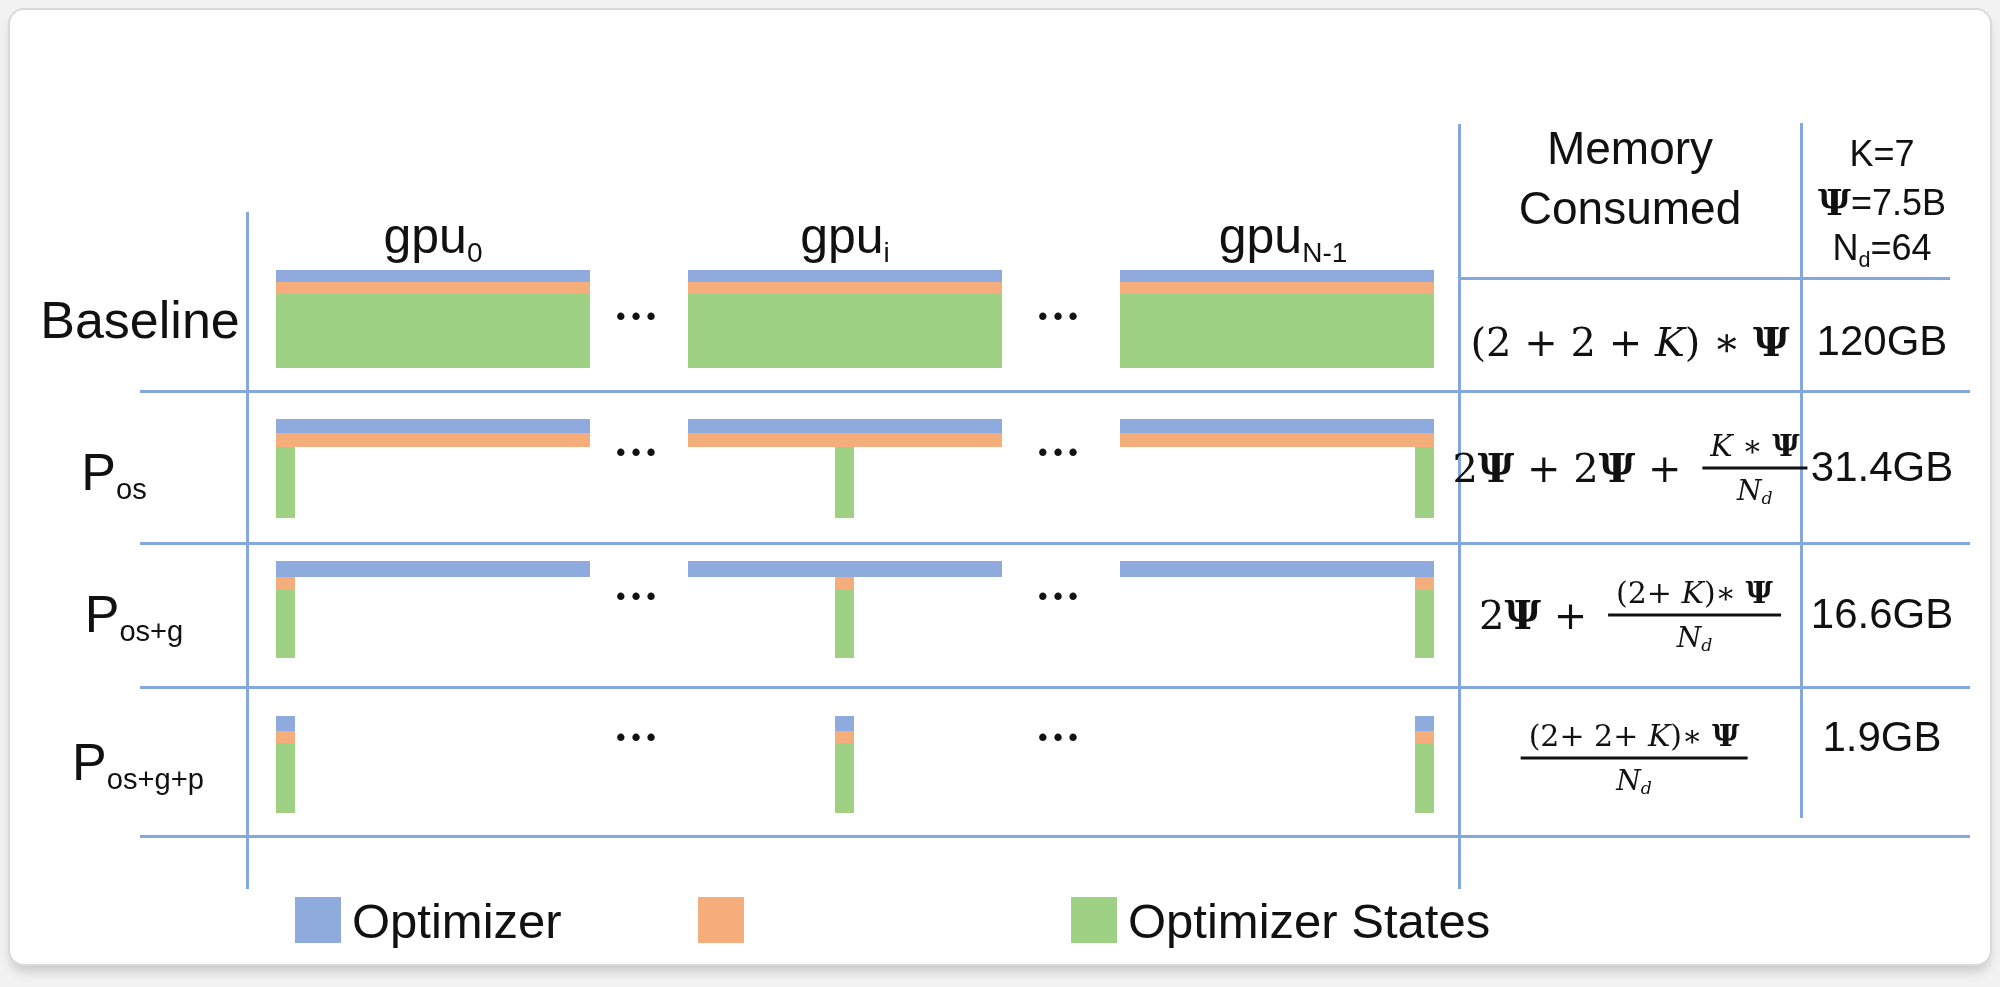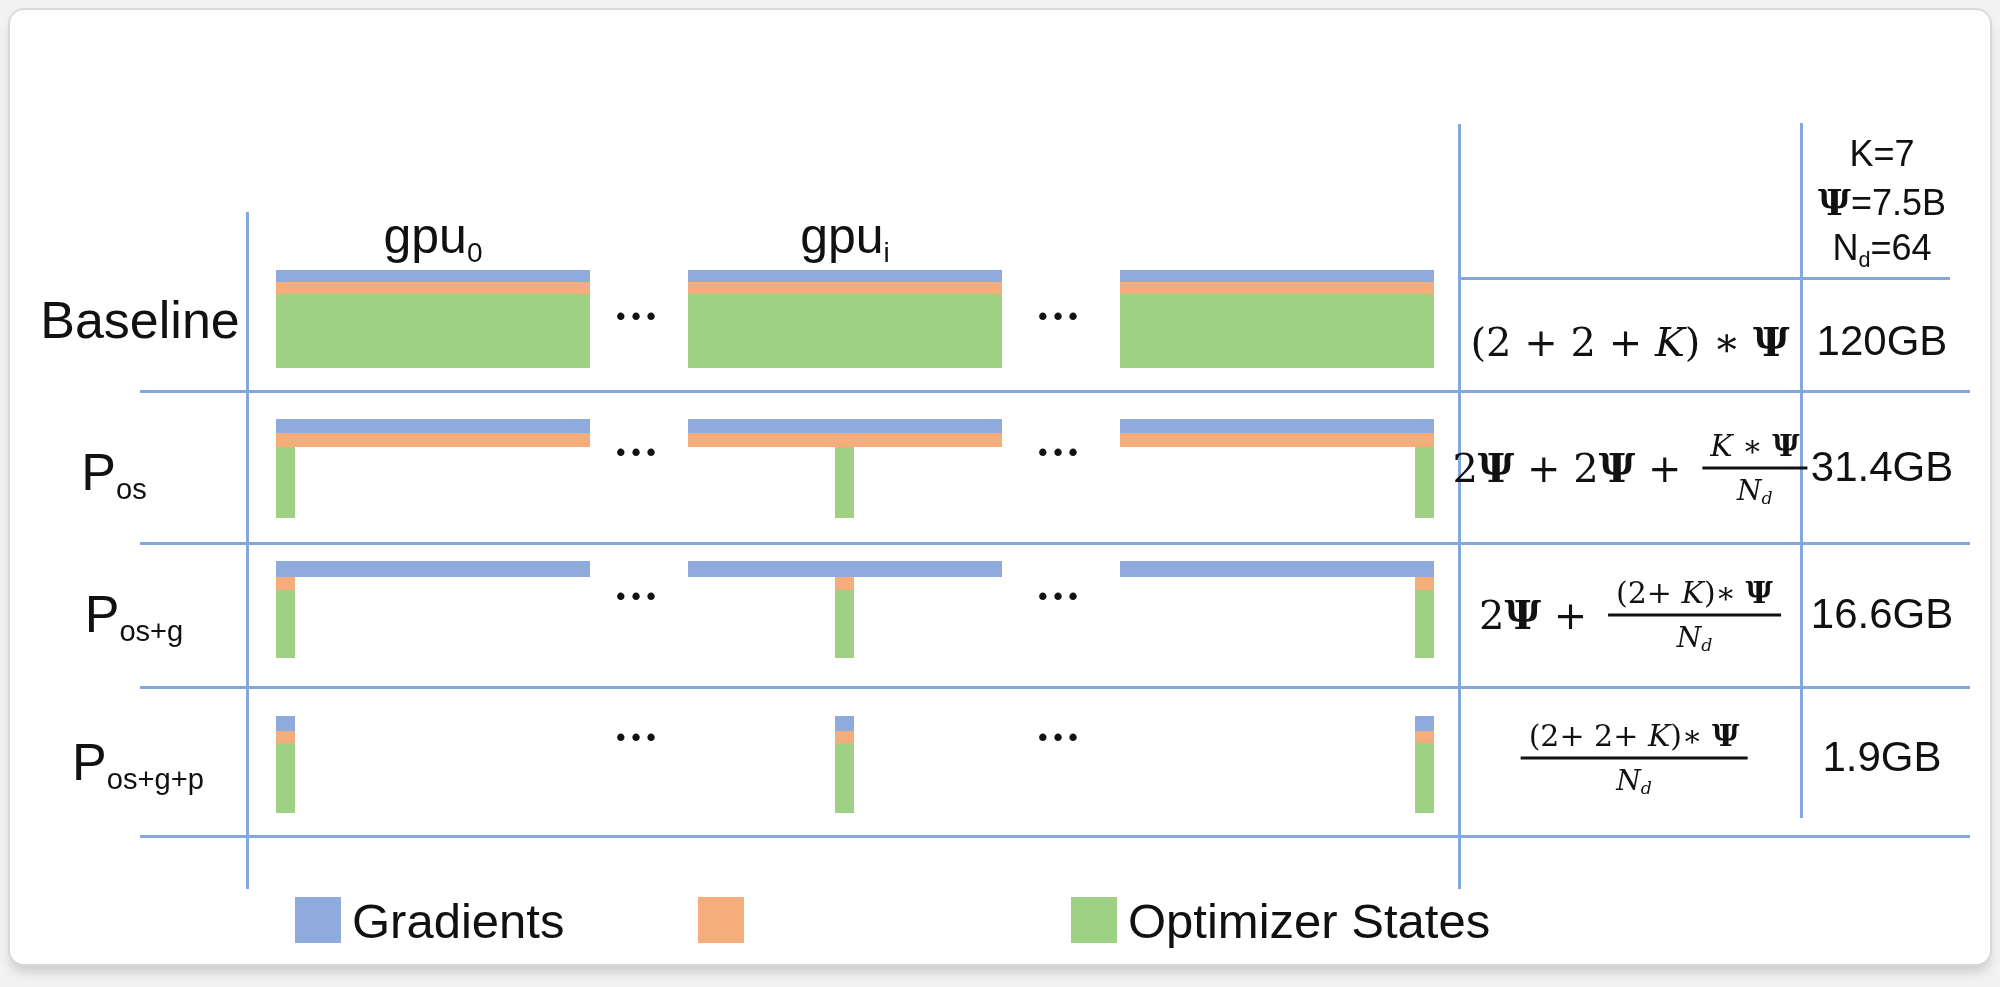--- a/index.html
+++ b/index.html
@@ -106,54 +106,61 @@
   <div class="hline" style="left:140px;top:542px;width:1830px"></div>
   <div class="hline" style="left:140px;top:686px;width:1830px"></div>
   <div class="hline" style="left:140px;top:835px;width:1830px"></div>
 
   <div class="gpu-label" style="left:433px;top:238px">
     <span>gpu</span><span class="sub">0</span>
   </div>
   <div class="gpu-label" style="left:845px;top:238px">
     <span>gpu</span><span class="sub">i</span>
   </div>
+  <div class="gpu-label" style="left:1283px;top:238px">
+    <span>gpu</span><span class="sub">N-1</span>
+  </div>
 
   <div class="row-label" style="left:140px;top:322px">
     <span>Baseline</span><span class="sub"></span>
   </div>
   <div class="row-label" style="left:114px;top:474px">
     <span>P</span><span class="sub">os</span>
   </div>
   <div class="row-label" style="left:134px;top:616px">
     <span>P</span><span class="sub">os+g</span>
   </div>
   <div class="row-label" style="left:138px;top:764px">
     <span>P</span><span class="sub">os+g+p</span>
   </div>
 
+  <div class="mem-header">
+    <div>Memory</div>
+    <div>Consumed</div>
+  </div>
 
   <div class="const-line" style="top:154px">
     <span>K=7</span>
   </div>
   <div class="const-line" style="top:202px">
     <span class="psi-b">Ψ</span><span>=7.5B</span>
   </div>
   <div class="const-line" style="top:250px">
     <span>N</span><span class="sub-sm">d</span><span>=64</span>
   </div>
 
   <div class="formula" style="left:1630px;top:341px"><span class="tk-n">(2 + 2 + </span><span class="tk-i">K</span><span class="tk-n">) ∗ </span><span class="tk-b">Ψ</span></div>
   <div class="formula" style="left:1630px;top:467px"><span class="tk-n">2</span><span class="tk-b">Ψ</span><span class="tk-n"> + 2</span><span class="tk-b">Ψ</span><span class="tk-n"> + </span><span class="frac"><span class="num"><span class="tk-i">K</span><span class="tk-n"> ∗ </span><span class="tk-b">Ψ</span></span><span class="den"><span class="tk-i">N</span><span class="tk-sub">d</span></span></span></div>
   <div class="formula" style="left:1630px;top:614px"><span class="tk-n">2</span><span class="tk-b">Ψ</span><span class="tk-n"> + </span><span class="frac"><span class="num"><span class="tk-n">(2+ </span><span class="tk-i">K</span><span class="tk-n">)∗ </span><span class="tk-b">Ψ</span></span><span class="den"><span class="tk-i">N</span><span class="tk-sub">d</span></span></span></div>
   <div class="formula" style="left:1630px;top:757px"><span class="frac"><span class="num"><span class="tk-n">(2+ 2+ </span><span class="tk-i">K</span><span class="tk-n">)∗ </span><span class="tk-b">Ψ</span></span><span class="den"><span class="tk-i">N</span><span class="tk-sub">d</span></span></span></div>
 
   <div class="value" style="top:341px">120GB</div>
   <div class="value" style="top:467px">31.4GB</div>
   <div class="value" style="top:614px">16.6GB</div>
-  <div class="value" style="top:757px">1.9GB</div>
+  <div class="value" style="top:737px">1.9GB</div>
 
   <div class="seg w x0" style="top: 270px; height: 12px; background: rgb(143, 170, 220);"></div>
   <div class="seg w x1" style="top: 270px; height: 12px; background: rgb(143, 170, 220);"></div>
   <div class="seg w x2" style="top: 270px; height: 12px; background: rgb(143, 170, 220);"></div>
   <div class="seg w x0" style="top: 282px; height: 12px; background: rgb(245, 174, 123);"></div>
   <div class="seg w x1" style="top: 282px; height: 12px; background: rgb(245, 174, 123);"></div>
   <div class="seg w x2" style="top: 282px; height: 12px; background: rgb(245, 174, 123);"></div>
   <div class="seg w x0" style="top: 294px; height: 74px; background: rgb(159, 209, 133);"></div>
   <div class="seg w x1" style="top: 294px; height: 74px; background: rgb(159, 209, 133);"></div>
   <div class="seg w x2" style="top: 294px; height: 74px; background: rgb(159, 209, 133);"></div>
@@ -191,18 +198,18 @@
   <span class="dots" style="left:639px;top:316px">•••</span>
   <span class="dots" style="left:1061px;top:316px">•••</span>
   <span class="dots" style="left:639px;top:452px">•••</span>
   <span class="dots" style="left:1061px;top:452px">•••</span>
   <span class="dots" style="left:639px;top:596px">•••</span>
   <span class="dots" style="left:1061px;top:596px">•••</span>
   <span class="dots" style="left:639px;top:737px">•••</span>
   <span class="dots" style="left:1061px;top:737px">•••</span>
 
   <div class="legend-swatch" style="left: 295px; background: rgb(143, 170, 220);"></div>
-  <div class="legend-label" style="left:352px">Gradients</div>
+  <div class="legend-label" style="left:352px">Optimizer</div>
   <div class="legend-swatch" style="left: 698px; background: rgb(245, 174, 123);"></div>
   <div class="legend-swatch" style="left: 1071px; background: rgb(159, 209, 133);"></div>
   <div class="legend-label" style="left:1128px">Optimizer States</div>
 
 </div>
 
 </body></html>

